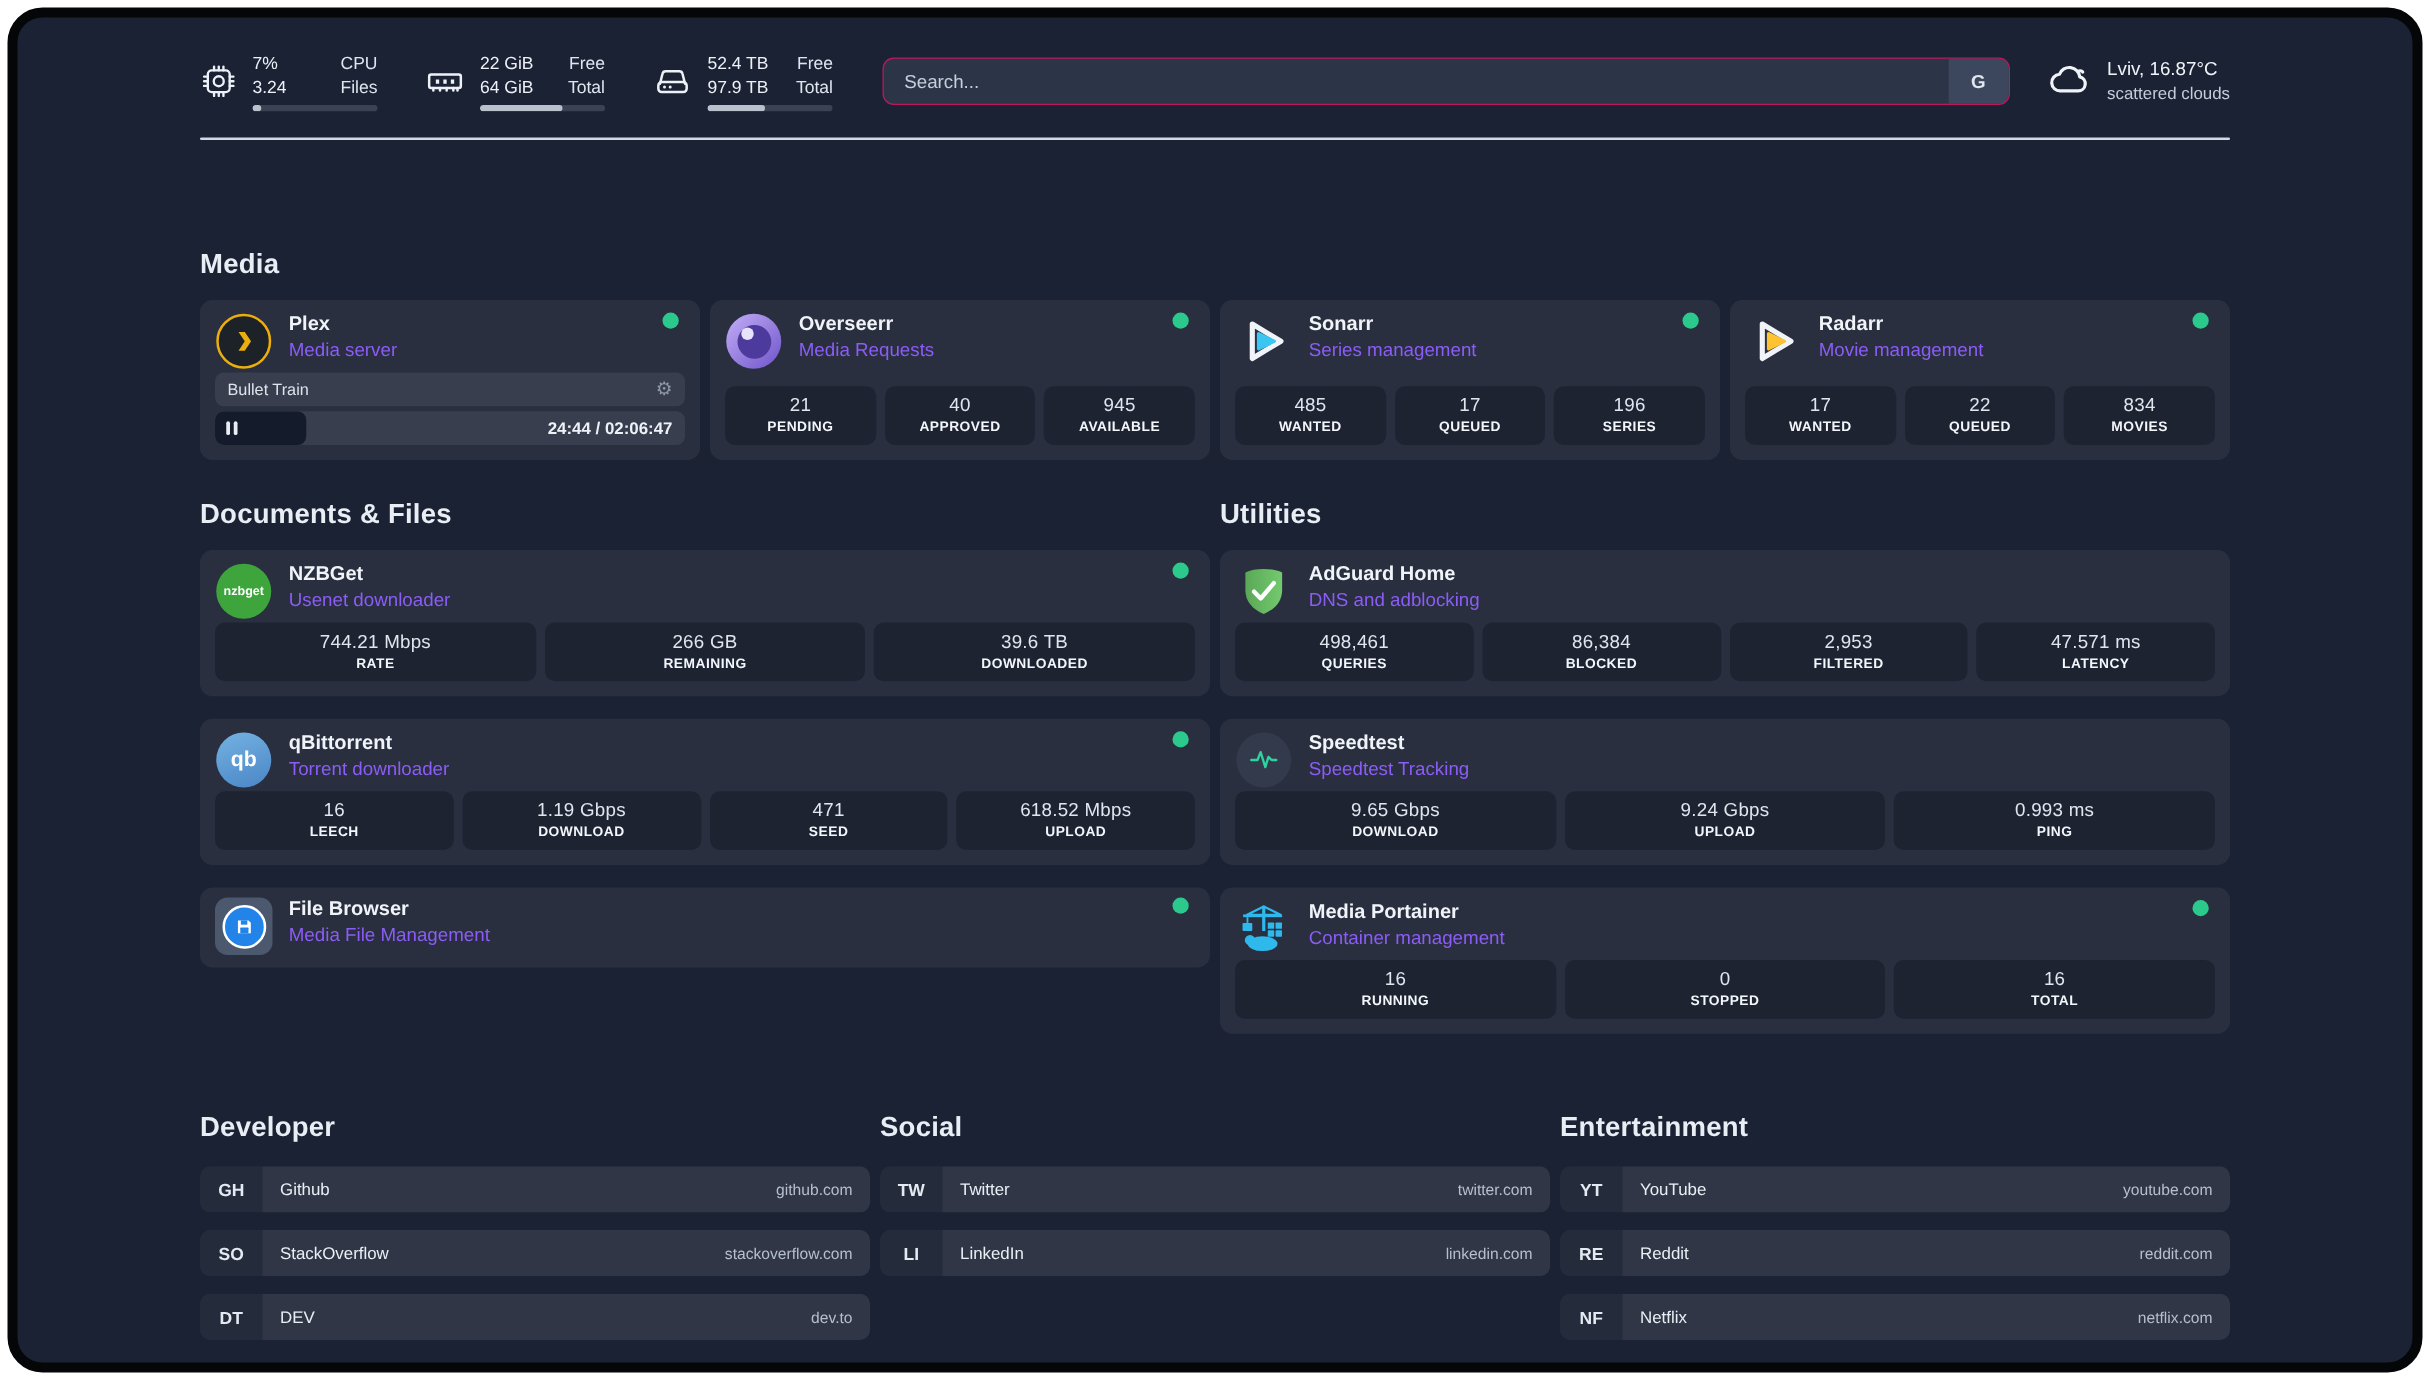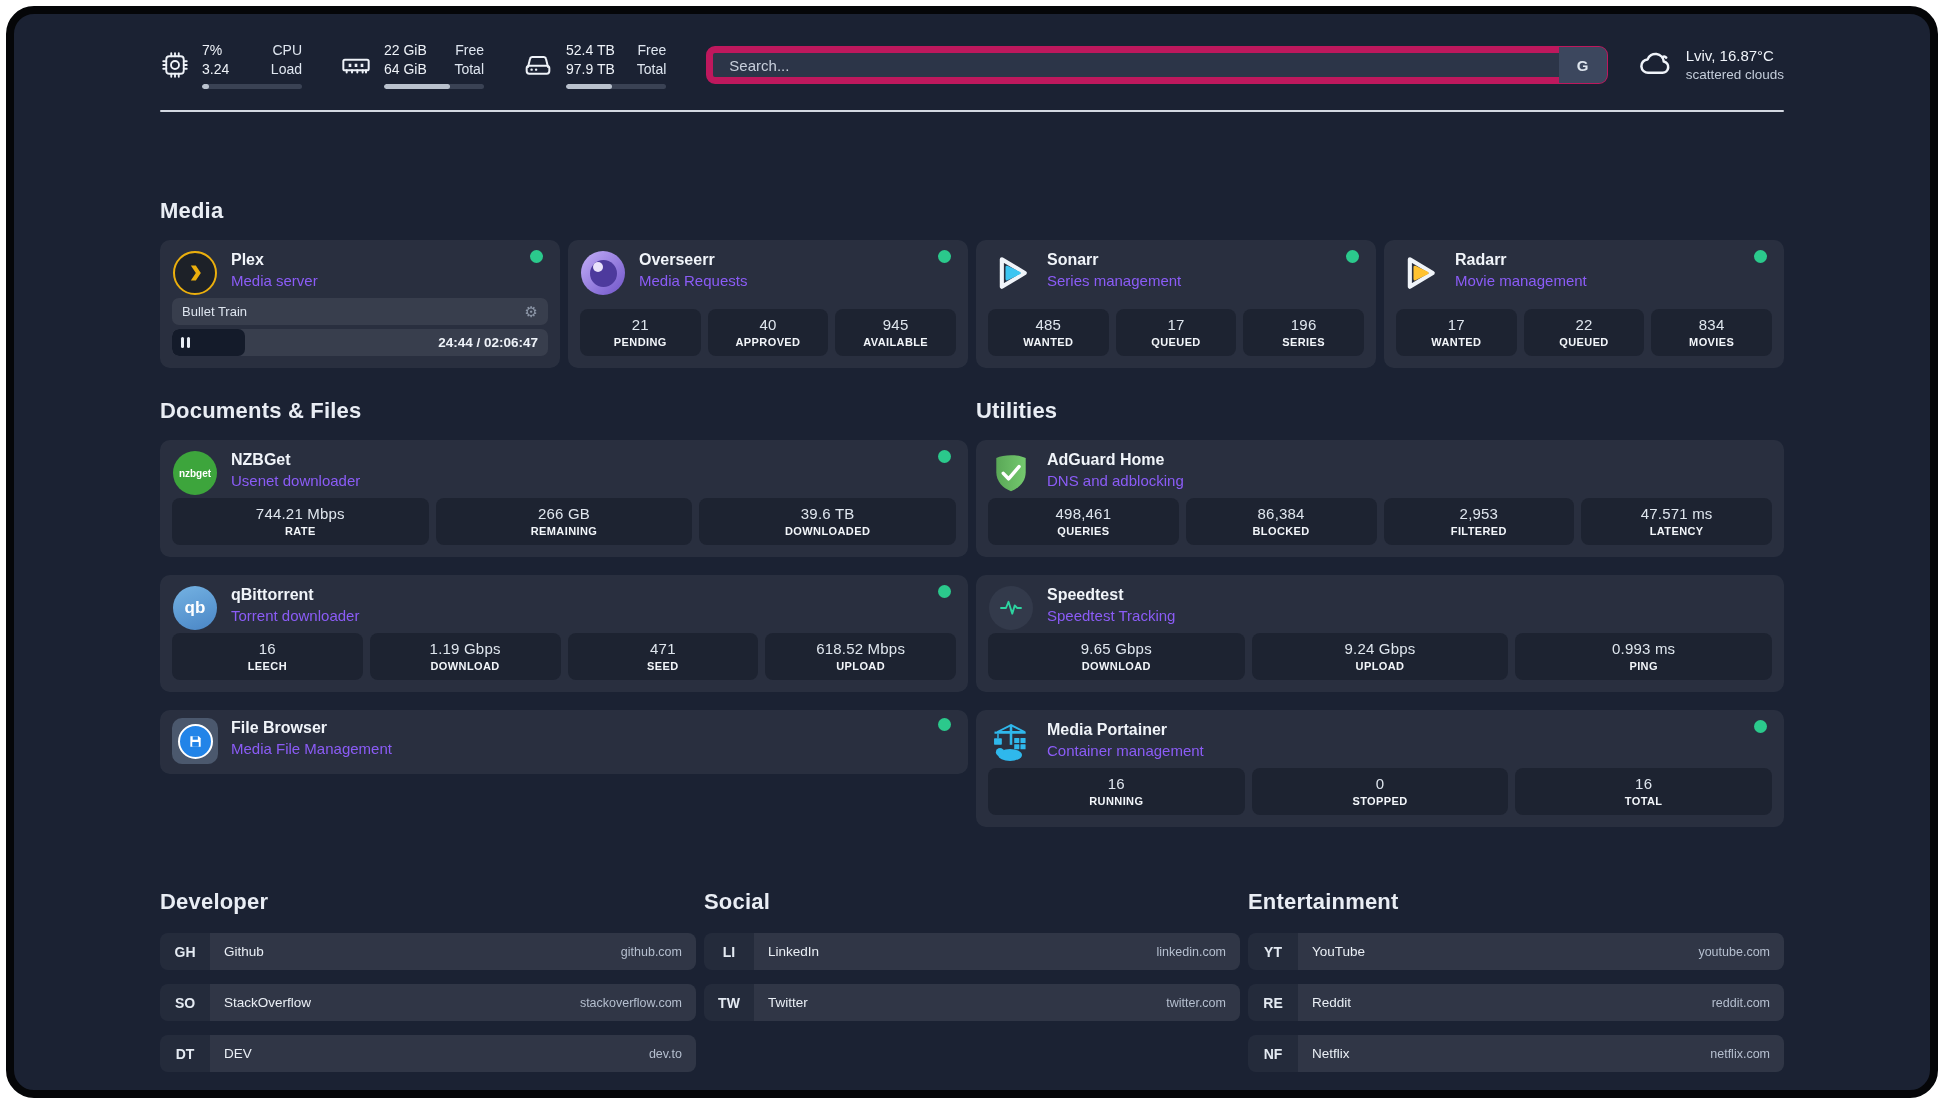--- a/index.html
+++ b/index.html
@@ -22,21 +22,21 @@
   .ts-body{display:flex;flex-direction:column;}
   .ts-rows{display:flex;gap:22px;justify-content:space-between;}
   .ts-col{display:flex;flex-direction:column;line-height:1.35;font-size:14px;color:#eef2f8;}
   .ts-col.right{text-align:right;color:#dfe6f0;}
   .ts-bar{margin-top:5px;height:5px;border-radius:3px;background:#3a4254;overflow:hidden;min-width:100px;}
   .ts-bar>div{height:100%;background:#b9c1cd;border-radius:3px;}
 
   .searchwrap{flex:1;margin:0 30px 0 40px;position:relative;height:38px;}
   .searchwrap input{
     width:100%;height:100%;box-sizing:border-box;background:#2c3548;color:#e8edf4;
-    border:7px solid #be185d;border-radius:9px;padding:0 60px 0 16px;font-size:15px;outline:none;
+    border:1px solid #be185d;border-radius:9px;padding:0 60px 0 16px;font-size:15px;outline:none;
     font-family:inherit;
   }
   .searchwrap input::placeholder{color:#c7cfdb;}
   .search-provider{
     position:absolute;right:1px;top:1px;bottom:1px;width:48px;background:#3c475e;
     border-radius:0 8px 8px 0;display:flex;align-items:center;justify-content:center;
     color:#dfe6ef;font-size:15px;font-weight:700;cursor:pointer;
   }
   .weather{display:flex;align-items:center;gap:12px;}
   .weather-text{line-height:1.4;}
@@ -125,21 +125,21 @@
           </svg>
         </span>
         <div class="ts-body">
           <div class="ts-rows">
             <div class="ts-col">
               <span>7%</span>
               <span>3.24</span>
             </div>
             <div class="ts-col right">
               <span>CPU</span>
-              <span>Load</span>
+              <span>Files</span>
             </div>
           </div>
           <div class="ts-bar">
                 <div style="width: 7%;"></div>
               </div>
         </div>
       </div>
 
       <div class="topstat">
         <span>
@@ -569,33 +569,33 @@
         <div class="bm-bar">
           <span class="bm-name">DEV</span>
           <span class="bm-url">dev.to</span>
         </div>
       </div>
     </section>
 
     <section>
       <h2 class="sec">Social</h2>
       <div class="bm-row">
+        <div class="bm-abbr">TW</div>
+        <div class="bm-bar">
+          <span class="bm-name">Twitter</span>
+          <span class="bm-url">twitter.com</span>
+        </div>
+      </div>
+      <div class="bm-row">
         <div class="bm-abbr">LI</div>
         <div class="bm-bar">
           <span class="bm-name">LinkedIn</span>
           <span class="bm-url">linkedin.com</span>
         </div>
       </div>
-      <div class="bm-row">
-        <div class="bm-abbr">TW</div>
-        <div class="bm-bar">
-          <span class="bm-name">Twitter</span>
-          <span class="bm-url">twitter.com</span>
-        </div>
-      </div>
     </section>
 
     <section>
       <h2 class="sec">Entertainment</h2>
       <div class="bm-row">
         <div class="bm-abbr">YT</div>
         <div class="bm-bar">
           <span class="bm-name">YouTube</span>
           <span class="bm-url">youtube.com</span>
         </div>

